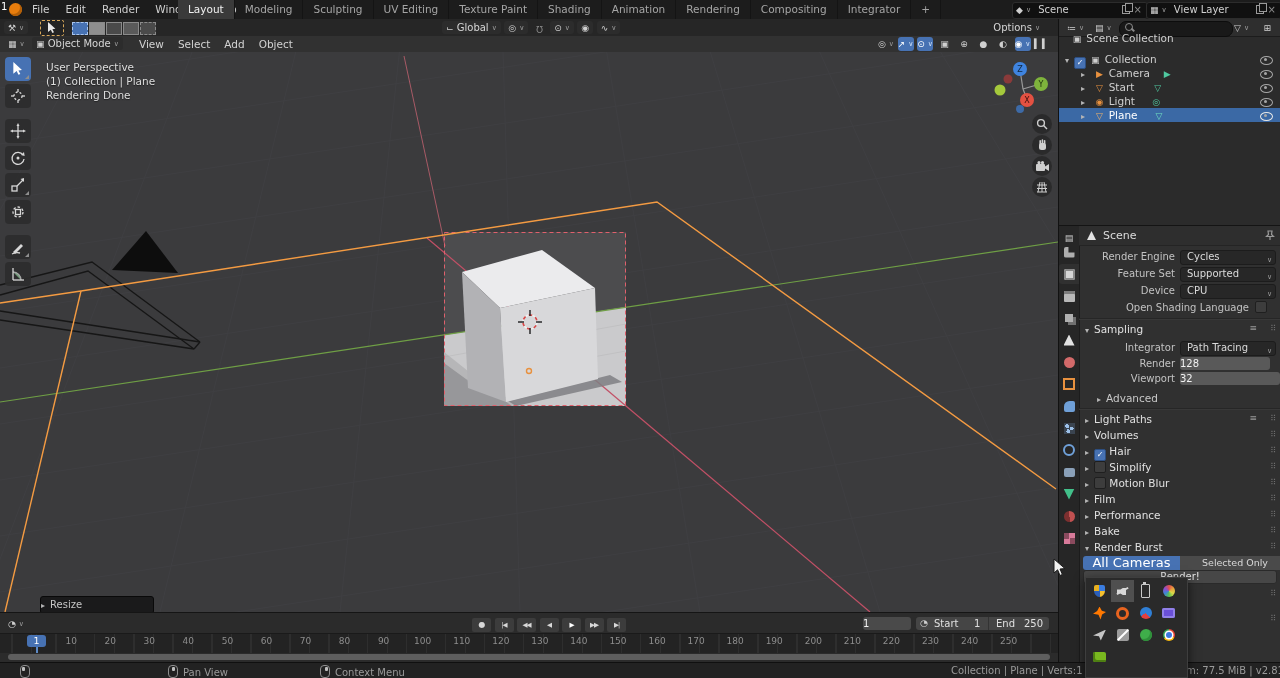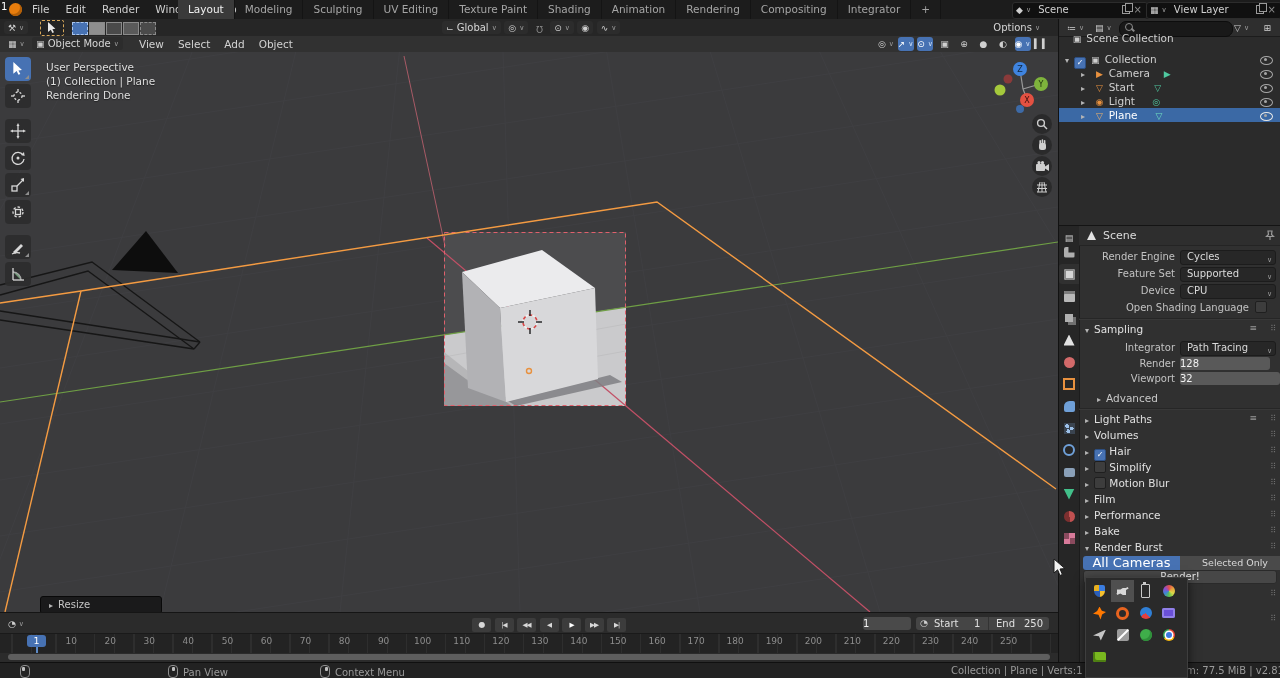--- a/index.html
+++ b/index.html
@@ -30,21 +30,21 @@
   
   #viewport{left:0;top:52px;width:1058px;height:560px;overflow:hidden}
   #vptext{left:46px;top:8px;color:#dedede;font-size:10.5px;line-height:14px;text-shadow:0 1px 1px rgba(0,0,0,.5)}
   #toolbar{left:5px;top:5px;display:flex;flex-direction:column;gap:3px}
   .tbtn{width:26px;height:24px;background:rgba(44,44,44,.92);border-radius:4px;display:flex;align-items:center;justify-content:center;position:relative}
   .tbtn.active{background:#4772b3}
   .tbtn.sub::after{content:"";position:absolute;right:2px;bottom:2px;border-left:4px solid transparent;border-bottom:4px solid #8f8f8f}
   .tgap{height:5px}
   .navbtn{position:absolute;width:20px;height:20px;border-radius:50%;background:rgba(40,40,40,.85);display:flex;align-items:center;justify-content:center}
   #resizepanel{left:40px;top:544px;width:112px;height:16px;background:rgba(24,24,24,.92);border:1px solid #090909;border-radius:3px;
-               line-height:15px;padding-left:8px;color:#c6c6c6;font-size:10px}
+               line-height:15px;color:#c6c6c6;font-size:10px}
   
   #outliner{left:1058px;top:19px;width:222px;height:206px;background:#2b2b2b;border-left:1px solid #121212}
   #outhead{left:0;top:0;width:222px;height:17px;background:#2e2e2e;border-bottom:1px solid #1c1c1c}
   .search{position:absolute;left:60px;top:2px;width:108px;height:12px;background:#191919;border:1px solid #0d0d0d;border-radius:7px;color:#ddd}
   .mag{position:absolute;left:66px;top:4px;width:6px;height:6px;border:1.4px solid #8a8a8a;border-radius:50%}
   .mag::after{content:"";position:absolute;left:5px;top:5px;width:4px;height:1.5px;background:#8a8a8a;transform:rotate(45deg)}
   .orow{position:absolute;left:0;width:222px;height:14px;line-height:14px;font-size:10.5px;color:#cfcfcf;white-space:nowrap}
   .orow.sel{background:#3b69a5;color:#fff}
   .eye{position:absolute;right:8px;top:3.5px;width:11px;height:7px;border:1px solid #a6a6a6;border-radius:50%}
   .eye::after{content:"";position:absolute;left:3px;top:1px;width:3px;height:3px;border-radius:50%;background:#a6a6a6}

